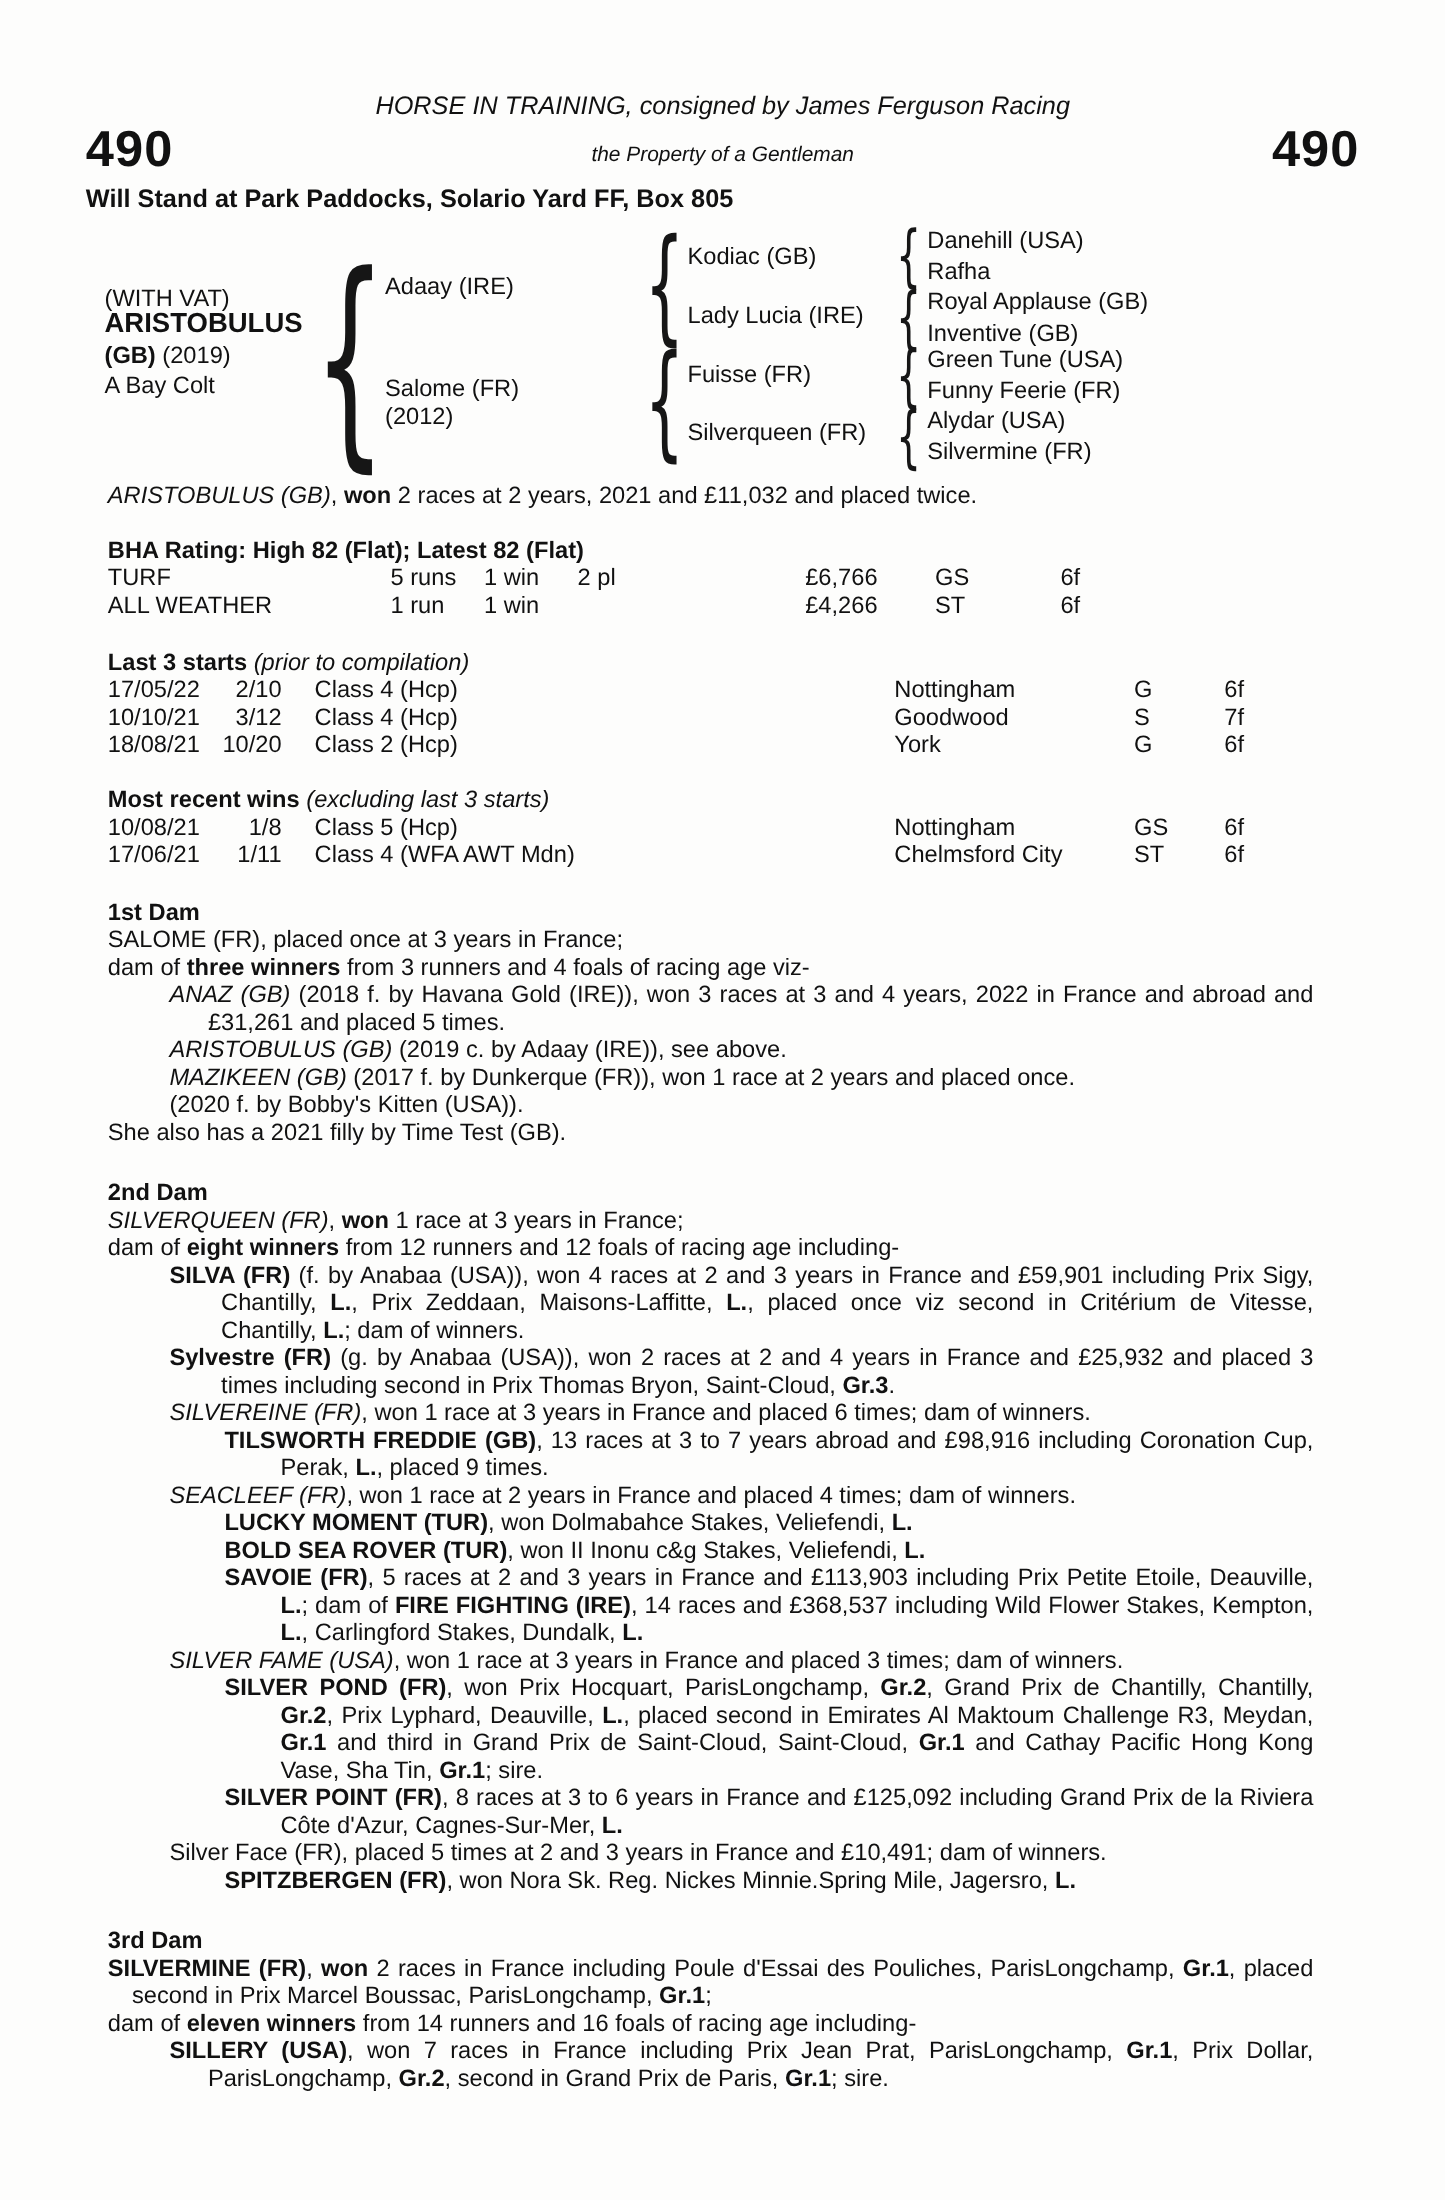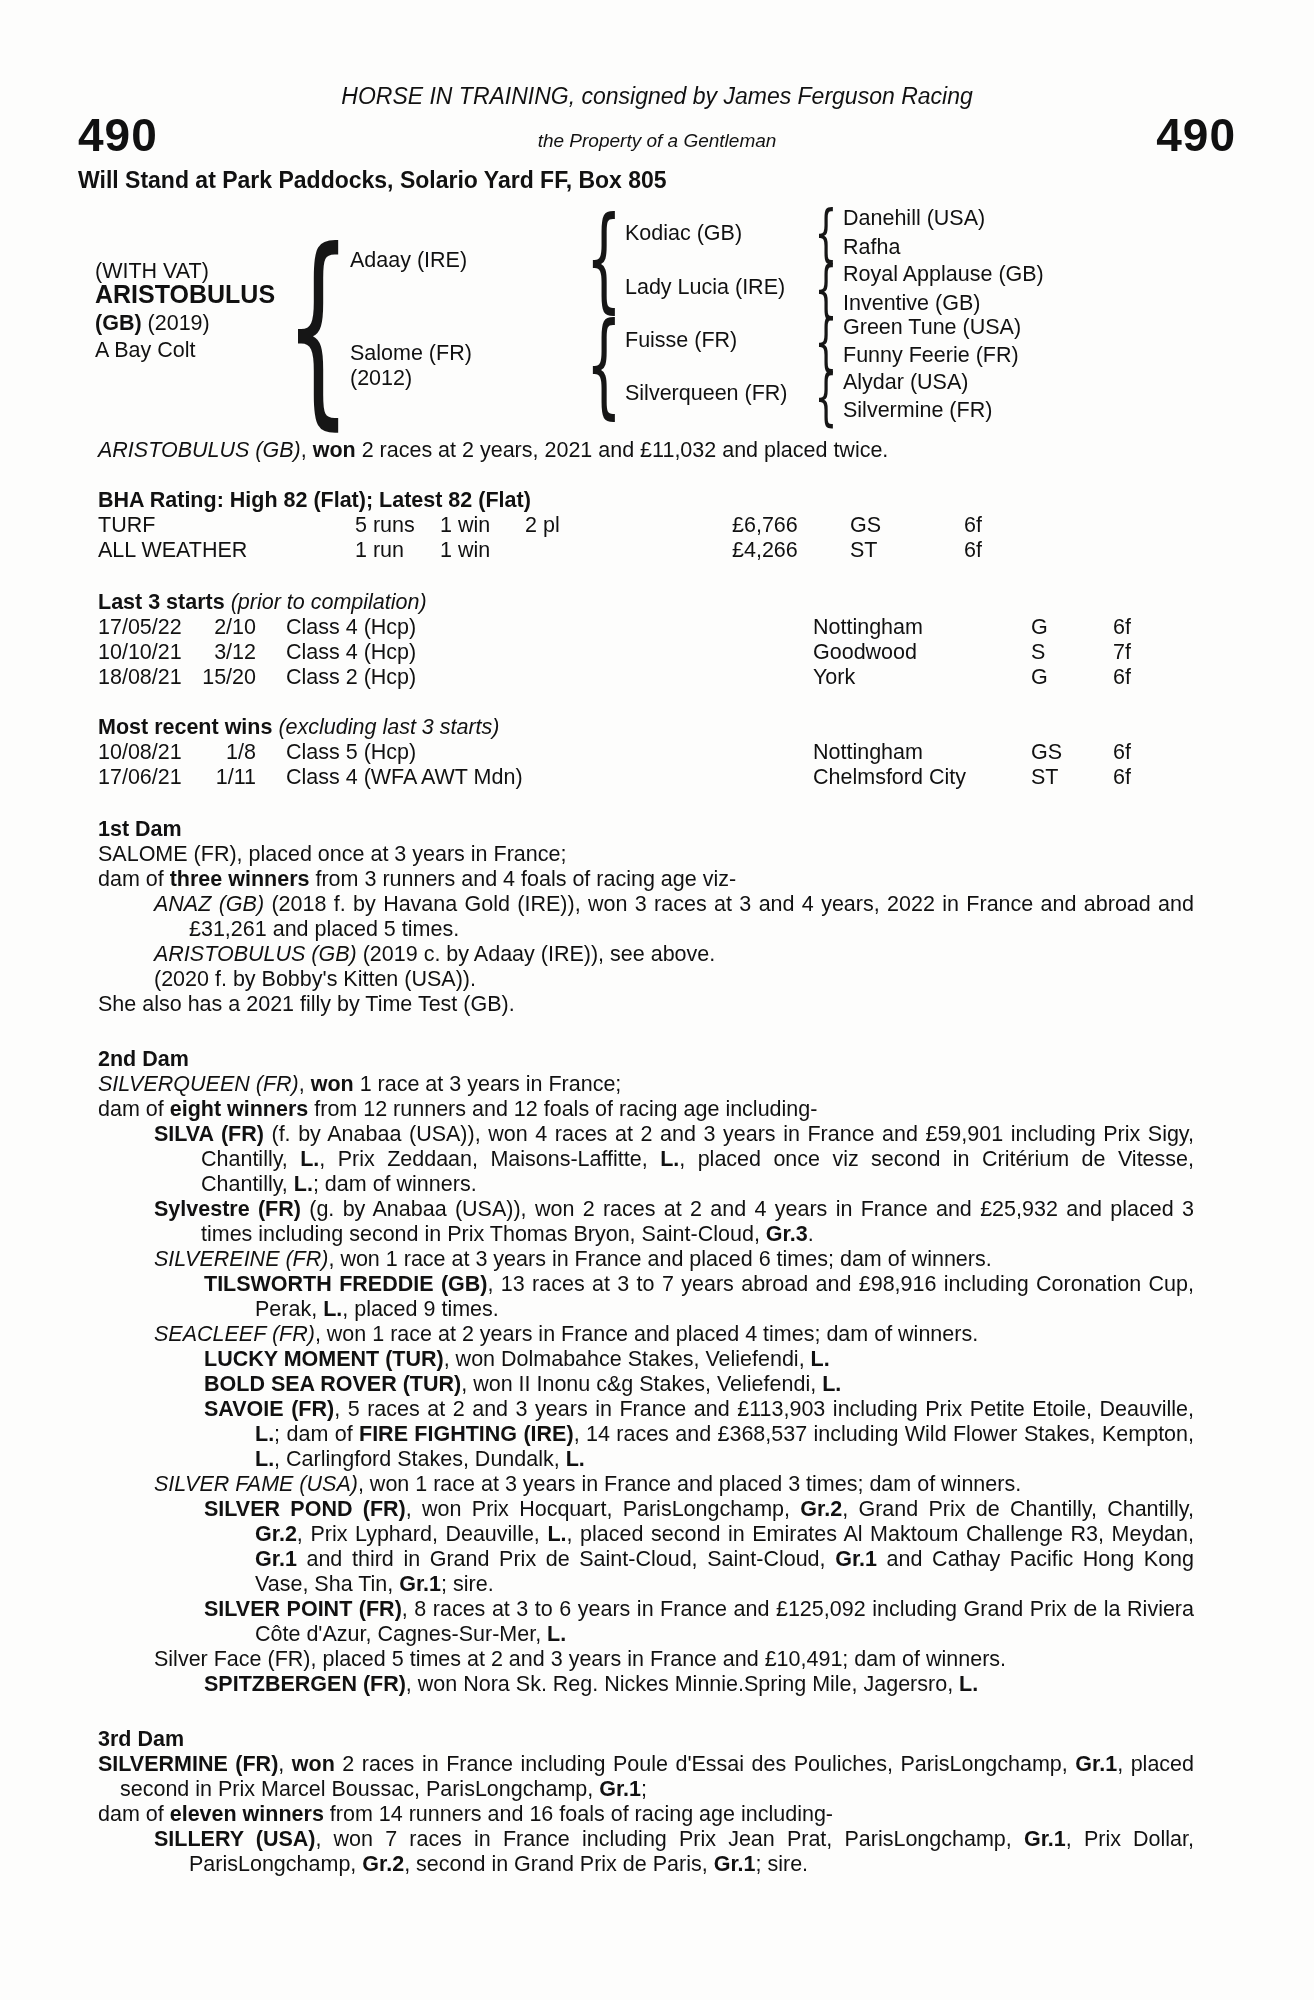--- a/index.html
+++ b/index.html
@@ -150,21 +150,21 @@
       <div class="starts-row">
         <span class="cell">10/10/21</span>
         <span class="cell pos">3/12</span>
         <span class="cell rclass">Class 4 (Hcp)</span>
         <span class="cell">Goodwood</span>
         <span class="cell">S</span>
         <span class="cell">7f</span>
       </div>
       <div class="starts-row">
         <span class="cell">18/08/21</span>
-        <span class="cell pos">15/20</span>
+        <span class="cell pos">10/20</span>
         <span class="cell rclass">Class 2 (Hcp)</span>
         <span class="cell">York</span>
         <span class="cell">G</span>
         <span class="cell">6f</span>
       </div>
     </section>
 
     <section class="sec-wins">
       <div><span class="b">Most recent wins</span> <span class="i">(excluding last 3 starts)</span></div>
       <div class="starts-row">
@@ -184,20 +184,21 @@
         <span class="cell">6f</span>
       </div>
     </section>
 
     <section class="sec-dam1">
       <div class="sec-h">1st Dam</div>
       <p class="lv0"><span>SALOME (FR), placed once at 3 years in France;</span></p>
       <p class="lv0"><span>dam of </span><span class="st-b">three winners</span><span> from 3 runners and 4 foals of racing age viz-</span></p>
       <p class="dam1"><span class="st-i">ANAZ (GB)</span><span> (2018 f. by Havana Gold (IRE)), won 3 races at 3 and 4 years, 2022 in France and abroad and £31,261 and placed 5 times.</span></p>
       <p class="dam1"><span class="st-i">ARISTOBULUS (GB)</span><span> (2019 c. by Adaay (IRE)), see above.</span></p>
+      <p class="dam1"><span class="st-i">MAZIKEEN (GB)</span><span> (2017 f. by Dunkerque (FR)), won 1 race at 2 years and placed once.</span></p>
       <p class="dam1"><span>(2020 f. by Bobby's Kitten (USA)).</span></p>
       <p class="lv0"><span>She also has a 2021 filly by Time Test (GB).</span></p>
     </section>
 
     <section class="sec-dam2">
       <div class="sec-h">2nd Dam</div>
       <p class="lv0"><span class="st-i">SILVERQUEEN (FR)</span><span>, </span><span class="st-b">won</span><span> 1 race at 3 years in France;</span></p>
       <p class="lv0"><span>dam of </span><span class="st-b">eight winners</span><span> from 12 runners and 12 foals of racing age including-</span></p>
       <p class="lv1"><span class="st-b">SILVA (FR)</span><span> (f. by Anabaa (USA)), won 4 races at 2 and 3 years in France and £59,901 including Prix Sigy, Chantilly, </span><span class="st-b">L.</span><span>, Prix Zeddaan, Maisons-Laffitte, </span><span class="st-b">L.</span><span>, placed once viz second in Critérium de Vitesse, Chantilly, </span><span class="st-b">L.</span><span>; dam of winners.</span></p>
       <p class="lv1"><span class="st-b">Sylvestre (FR)</span><span> (g. by Anabaa (USA)), won 2 races at 2 and 4 years in France and £25,932 and placed 3 times including second in Prix Thomas Bryon, Saint-Cloud, </span><span class="st-b">Gr.3</span><span>.</span></p>

